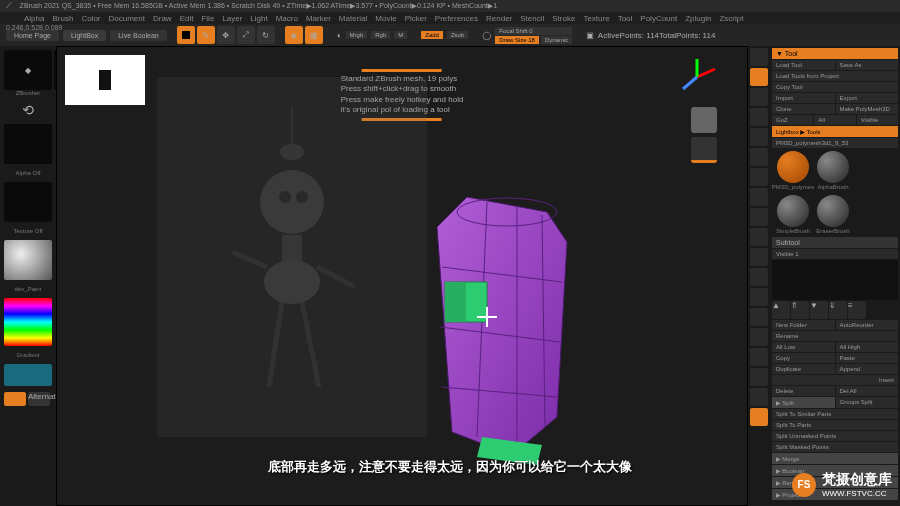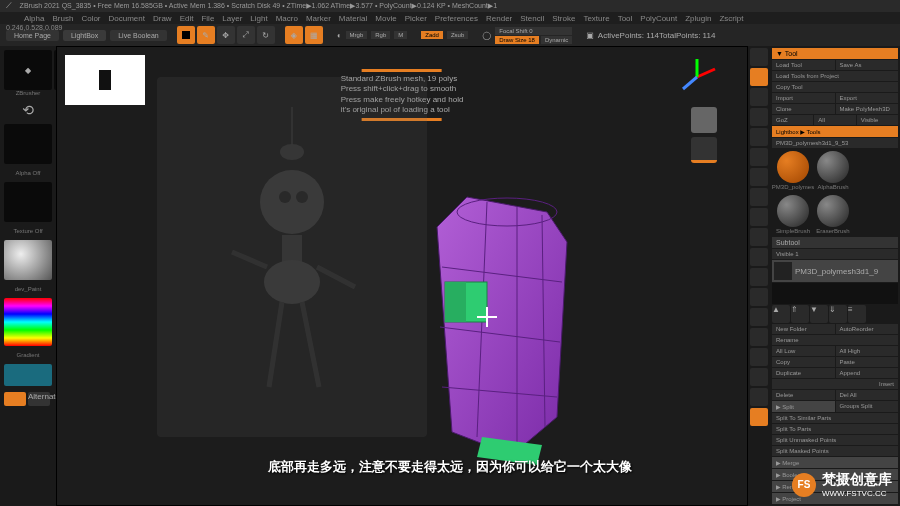--- a/index.html
+++ b/index.html
@@ -293,24 +293,20 @@
           <div class="brush-ball"></div>
           <span class="label-tiny">SimpleBrush</span>
         </div>
       <div class="brush-item">
           <div class="brush-ball"></div>
           <span class="label-tiny">EraserBrush</span>
         </div>
     </div>
     <div class="panel-hdr dark">Subtool</div>
     <div class="panel-btn">Visible 1</div>
-    <div class="subtool-item">
-      <div class="st-thumb"></div>
-      <span>PM3D_polymesh3d1_9</span>
-    </div>
     <div style="height:40px;background:#111"></div>
     <div style="display:flex;gap:1px">
       <div class="rt-ico">▲</div>
       <div class="rt-ico">⇑</div>
       <div class="rt-ico">▼</div>
       <div class="rt-ico">⇓</div>
       <div class="rt-ico">≡</div>
     </div>
     <div class="panel-row">
       <div class="panel-btn">New Folder</div>

